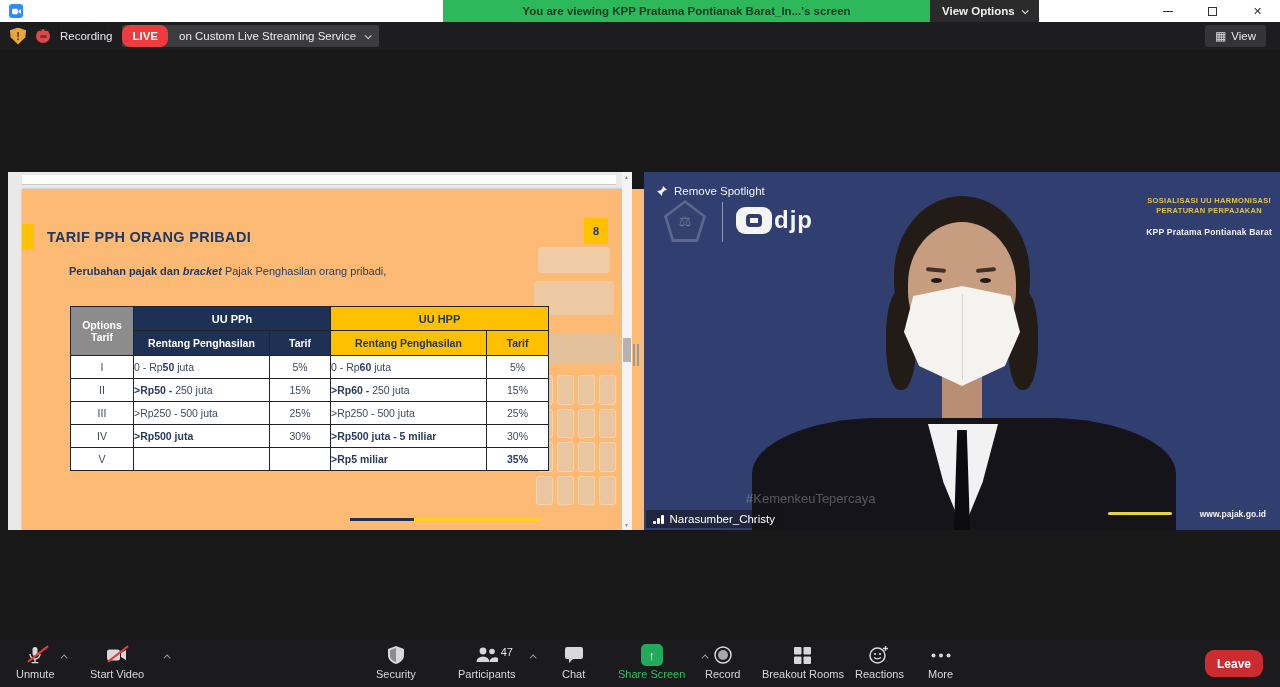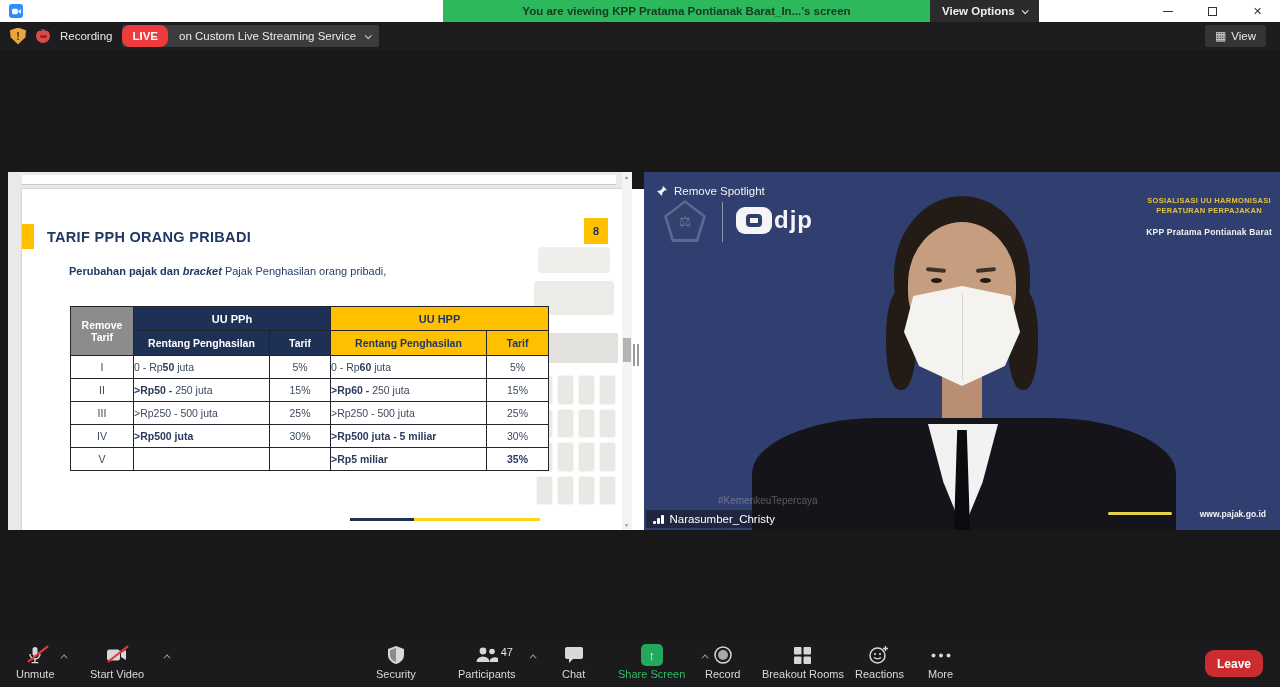--- a/index.html
+++ b/index.html
@@ -33,21 +33,21 @@
   .stream-pill .chev { color:#cfcfcf; margin-right:9px; }
   .view-btn { position:absolute; right:14px; top:3px; height:22px; background:#343436; border-radius:3px; color:#e8e8e8; font-size:11.5px; display:flex; align-items:center; gap:5px; padding:0 10px; cursor:pointer; }
   .grid-ico { font-size:12px; line-height:1; color:#dcdcdc; }
 
   
   .stage { position:absolute; top:50px; left:0; width:1280px; height:590px; background:#181818; }
 
   
   .viewer { position:absolute; left:8px; top:122px; width:624px; height:358px; background:#e9e9e9; }
   .page-prev { position:absolute; left:14px; top:3px; width:594px; height:10px; background:#fdfdfc; border-bottom:1px solid #c9c9c9; }
-  .page { position:absolute; left:14px; top:17px; width:701px; height:341px; background:#ffffff; box-shadow:0 0 2px rgba(0,0,0,.25); overflow:hidden; }
+  .page { position:absolute; left:14px; top:17px; width:701px; height:341px; background:#fdba74; box-shadow:0 0 2px rgba(0,0,0,.25); overflow:hidden; }
   .vscroll { position:absolute; right:0; top:0; width:10px; height:358px; background:#f3f3f3; }
   .vthumb { position:absolute; left:1px; top:166px; width:8px; height:24px; background:#b3b3b3; }
   .varrow { position:absolute; left:2px; font-size:5px; color:#8a8a8a; }
 
   
   .s-marker { position:absolute; left:0; top:35px; width:12px; height:25px; background:#ffc000; }
   .s-title { position:absolute; left:25px; top:40px; font-size:14.5px; font-weight:bold; color:#203864; letter-spacing:.3px; }
   .s-badge { position:absolute; left:562px; top:29px; width:24px; height:26px; background:#ffc000; color:#203864; font-size:11px; font-weight:bold; display:flex; align-items:center; justify-content:center; }
   .s-sub { position:absolute; left:47px; top:74px; font-size:11px; line-height:16px; color:#27406b; }
   .s-sub b { color:#203864; }
@@ -102,21 +102,21 @@
   .neck { position:absolute; left:298px; top:170px; width:40px; height:80px; background:#b98e72; }
   .face { position:absolute; left:264px; top:50px; width:108px; height:124px; border-radius:50% 50% 44% 44%; background:#c79d80; }
   .brow { position:absolute; width:20px; height:4px; border-radius:2px; background:#40302a; top:96px; }
   .eye { position:absolute; width:11px; height:5px; border-radius:50%; background:#241a14; top:106px; }
   .mask { position:absolute; left:260px; top:114px; width:116px; height:100px; background:#f4f3f0; clip-path:polygon(8% 10%, 50% 0, 92% 10%, 100% 46%, 87% 80%, 50% 100%, 13% 80%, 0 46%); }
   .mask i { position:absolute; left:50%; top:8%; width:1px; height:86%; background:#d8d6d0; }
   .body-suit { position:absolute; left:108px; top:246px; width:424px; height:112px; border-radius:50% 50% 0 0 / 92px; background:#14141a; }
   .shirt { position:absolute; left:284px; top:252px; width:70px; height:106px; background:#f2f2f2; clip-path:polygon(0 0,100% 0,78% 55%,50% 100%,22% 55%); }
   .tie { position:absolute; left:310px; top:258px; width:16px; height:100px; background:#0c0c10; clip-path:polygon(20% 0,80% 0,100% 100%,0 100%); }
 
-  .watermark { position:absolute; left:74px; bottom:24px; font-size:10px; color:rgba(255,255,255,.28); z-index:6; }
+  .watermark { position:absolute; left:102px; bottom:24px; font-size:13px; color:rgba(255,255,255,.28); z-index:6; }
   .nametag { position:absolute; left:2px; bottom:2px; background:rgba(18,18,24,.55); display:flex; align-items:center; gap:6px; padding:3px 10px 3px 7px; z-index:6; }
   .nametag .nm { color:#fff; font-size:11.5px; }
   .audio-bars { display:flex; align-items:flex-end; gap:1.5px; height:10px; }
   .audio-bars i { width:2.5px; background:#fff; border-radius:1px; }
   .v-line-yel { position:absolute; right:108px; bottom:15px; width:64px; height:3px; background:#e8d44a; border-radius:2px; z-index:6; }
   .v-url { position:absolute; right:14px; bottom:11px; color:#f4f4f4; font-size:8.5px; font-weight:bold; z-index:6; }
 
   
   .toolbar { position:absolute; bottom:0; left:0; width:1280px; height:47px; background:#1b1b1d; z-index:30; }
   .tb-btn { position:absolute; top:4px; display:flex; flex-direction:column; align-items:center; cursor:pointer; }
@@ -217,21 +217,21 @@
         <colgroup>
             <col style="width:63px">
             <col style="width:136px">
             <col style="width:61px">
             <col style="width:156px">
             <col style="width:62px">
           </colgroup>
         <thead>
           <tr>
             <th class="corner" rowspan="2">
-              <div>Remove</div>
+              <div>Options</div>
                 <div>Tarif</div>
             </th>
             <th class="g-pph" colspan="2">UU PPh</th>
             <th class="g-hpp" colspan="2">UU HPP</th>
           </tr>
           <tr>
             <th class="sub-pph">Rentang Penghasilan</th>
             <th class="sub-pph">Tarif</th>
             <th class="sub-hpp">Rentang Penghasilan</th>
             <th class="sub-hpp">Tarif</th>

